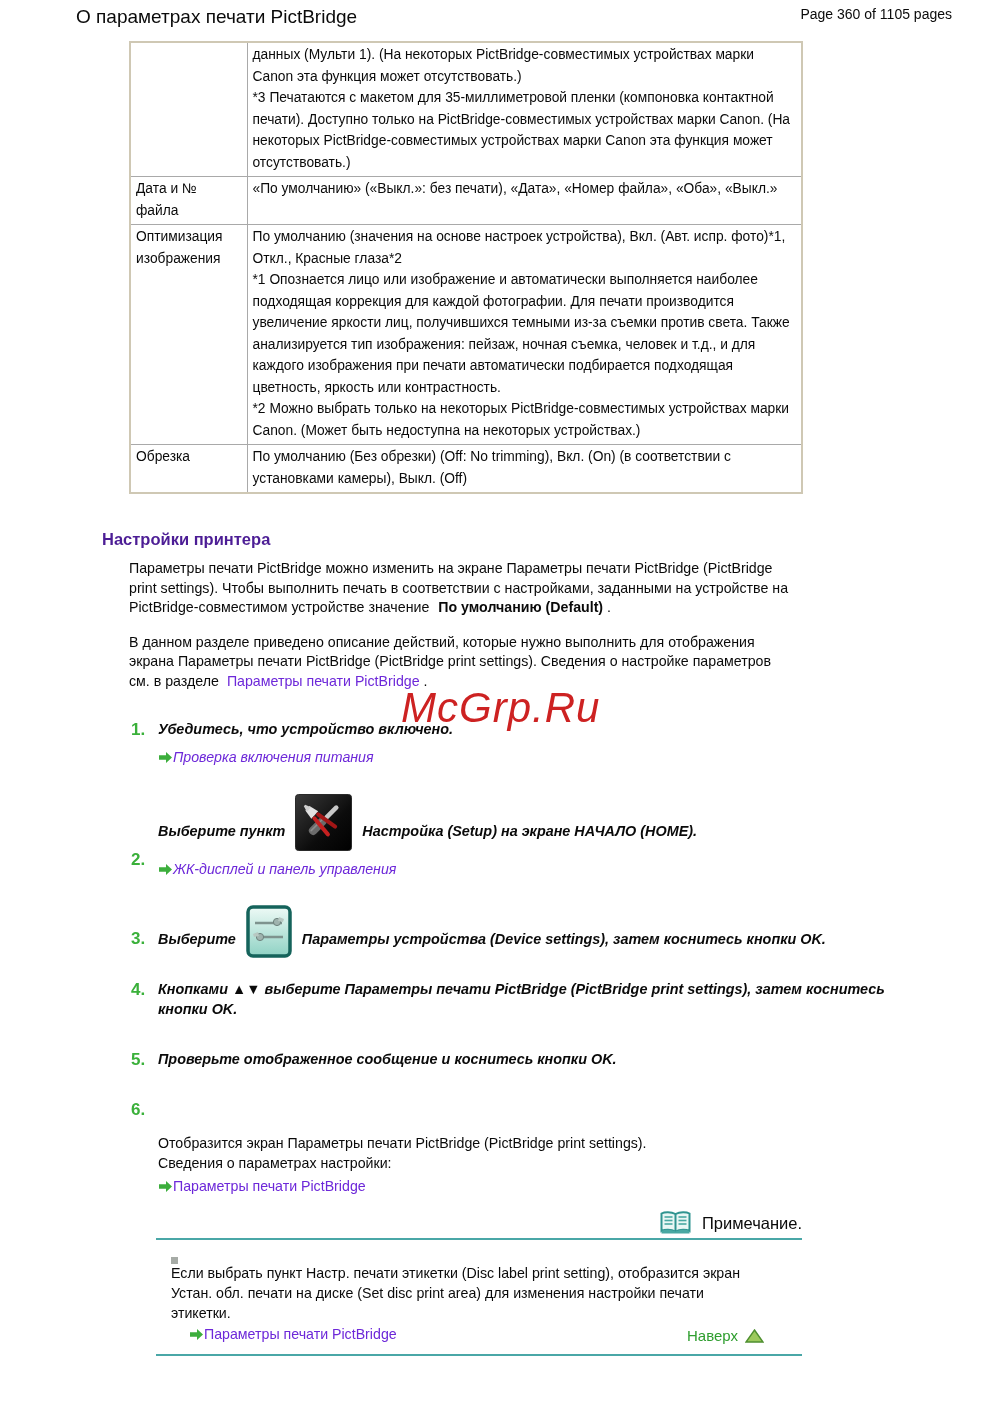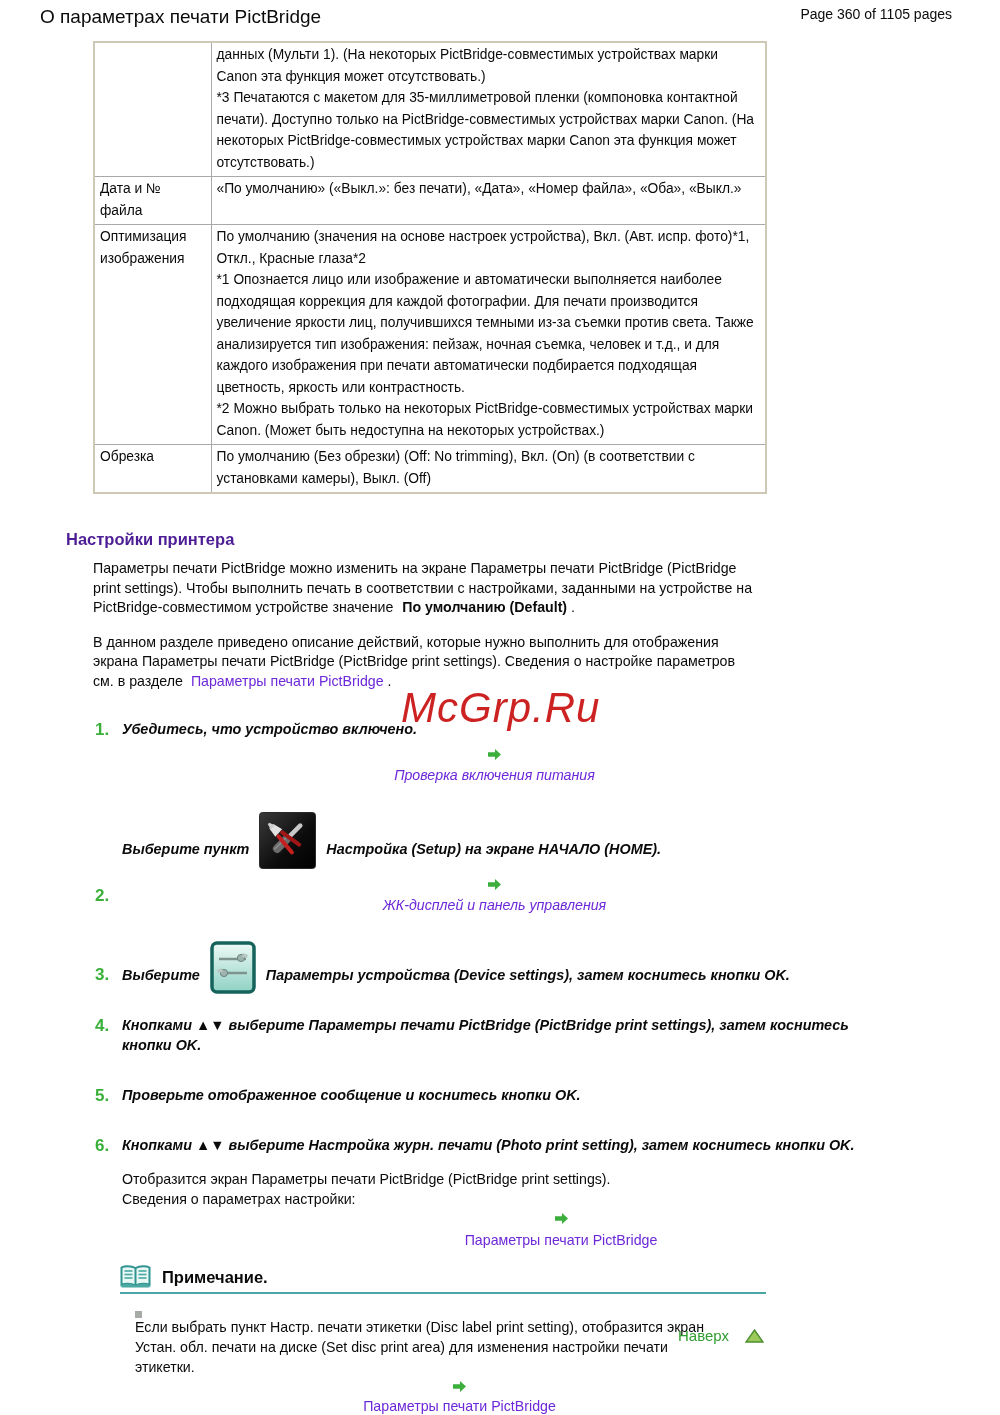--- a/index.html
+++ b/index.html
@@ -1,20 +1,21 @@
 <!DOCTYPE html>
 <html><head>
 <meta charset="utf-8">
 <style>
   * { margin:0; padding:0; box-sizing:border-box; }
   body { background:#fff; }
   #page {
     width:1000px; height:1415px; position:relative; overflow:hidden;
     background:#ffffff; color:#0a0a0a;
     font-family:"Liberation Sans", sans-serif;
+    padding-left:36px;
   }
   
   .header { display:flex; justify-content:space-between; padding:6px 48px 0 40px; }
   .header .title { font-size:19px; }
   .header .pageinfo { font-size:14px; }
   
   .table-wrap { margin:13px 0 0 93px; width:674px;border-radius:32px; }
   table.spec { border-collapse:collapse; width:100%; border:2px solid #cfc8b4; background:#fff; }
   table.spec td {
     border:1px solid #a9a9a9; vertical-align:top;
@@ -32,41 +33,41 @@
   .inline-glink { margin-left:8px; }
   
   .steps { margin:28px 0 0 95px; }
   .step { display:flex; }
   .step-num { width:27px; flex-shrink:0; font-size:17px; font-weight:bold; color:#3ab03a; }
   .step-body { font-size:14.4px; font-weight:bold; line-height:19.5px; width:745px;font-style:italic; }
   .iconrow { display:flex; align-items:flex-end; }
   .iconrow .seg { margin-bottom:9px; }
   .iconrow .step-icon { margin:0 10px; flex-shrink:0; }
   .num-low { align-self:flex-end; margin-bottom:9px; }
-  .linkrow { display:flex; align-items:center; gap:5px; font-weight:normal; font-size:14.2px; margin-top:9px;flex-direction:column; }
+  .linkrow { display:flex; align-items:center; font-weight:normal; font-size:14.2px; margin-top:9px; }
   .arrow-ic { display:inline-block; width:15px; height:13px; flex-shrink:0; }
   .st-1 { margin-top:28px; }
   .st-2 { margin-top:26px; }
   .st-3 { margin-top:26px; }
   .st-4 { margin-top:22px; }
   .st-5 { margin-top:31px; }
   .st-6 { margin-top:30px; }
   
   .post { margin:13px 0 0 122px; font-size:14.2px; line-height:20px; }
   .post .linkrow { margin-top:3px; }
   
   .note { margin:15px 0 0 120px; width:646px; }
-  .note-head { display:flex; align-items:center; gap:11px; font-size:16.5px; font-weight:bold; }
+  .note-head { display:flex; align-items:center; gap:11px; font-size:16.5px; font-weight:normal;justify-content:flex-end; }
   .note-rule { height:2px; background:#4aa7a7; margin-top:3px; }
   .note-item { display:flex; margin:11px 0 0 15px; width:592px; font-size:14.2px; line-height:19.8px;flex-direction:column; }
   .bullet { width:7px; height:7px; background:#a6aba6; margin:6px 10px 0 0; flex-shrink:0; }
   .note .linkrow { margin:3px 0 0 33px; }
   .note-rule.bottom { margin-top:12px; }
   
-  .top-link { position:absolute; top:1327px; right:236px; display:flex; align-items:center; gap:16px;
+  .top-link { position:absolute; top:1327px; right:236px; display:flex; align-items:center; gap:7px;
     font-size:15px; color:#2f9e2f; cursor:pointer; }
   
   .watermark {
     position:absolute; left:401px; top:684px;
     font-family:Liberation Sans, sans-serif; font-style:italic; font-weight:500;
     font-size:42px; color:#cd2222; letter-spacing:1px; white-space:nowrap;
   }
 </style>
 </head>
 <body>
@@ -202,23 +203,20 @@
 
     <div class="step st-5">
       <div class="step-num">5.</div>
       <div class="step-body">
         <div>Проверьте отображенное сообщение и коснитесь кнопки OK.</div>
       </div>
     </div>
 
     <div class="step st-6">
       <div class="step-num">6.</div>
-      <div class="step-body">
-        <div>Кнопками ▲▼ выберите Настройка журн. печати (Photo print setting), затем коснитесь кнопки OK.</div>
-      </div>
     </div>
 
   </div>
 
   <div class="post">
     <div>Отобразится экран Параметры печати PictBridge (PictBridge print settings).</div>
     <div>Сведения о параметрах настройки:</div>
     <div class="linkrow">
       <svg class="arrow-ic" viewBox="0 0 15 13">
           <path d="M1 4.2 h7 V1 l6 5.5 L8 12 V8.8 H1 Z" fill="#3cae3c"></path>

